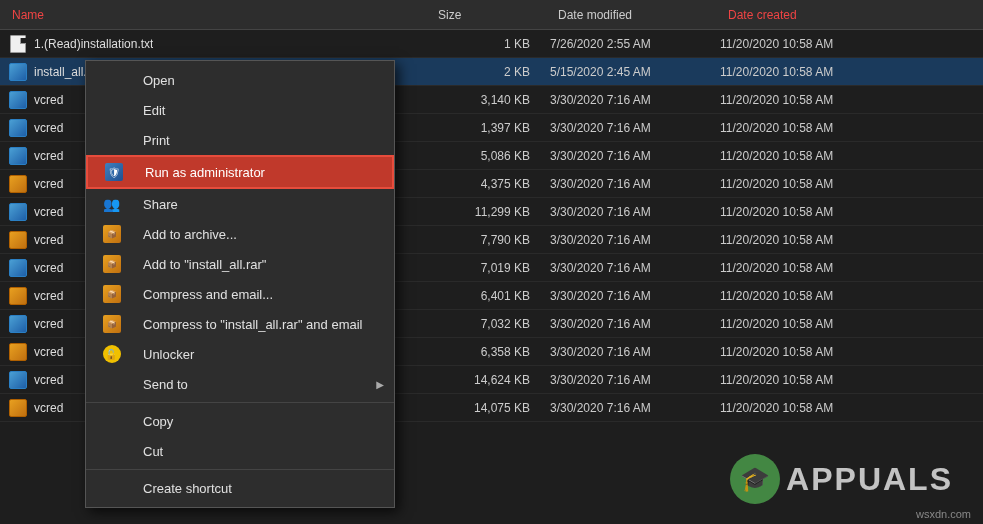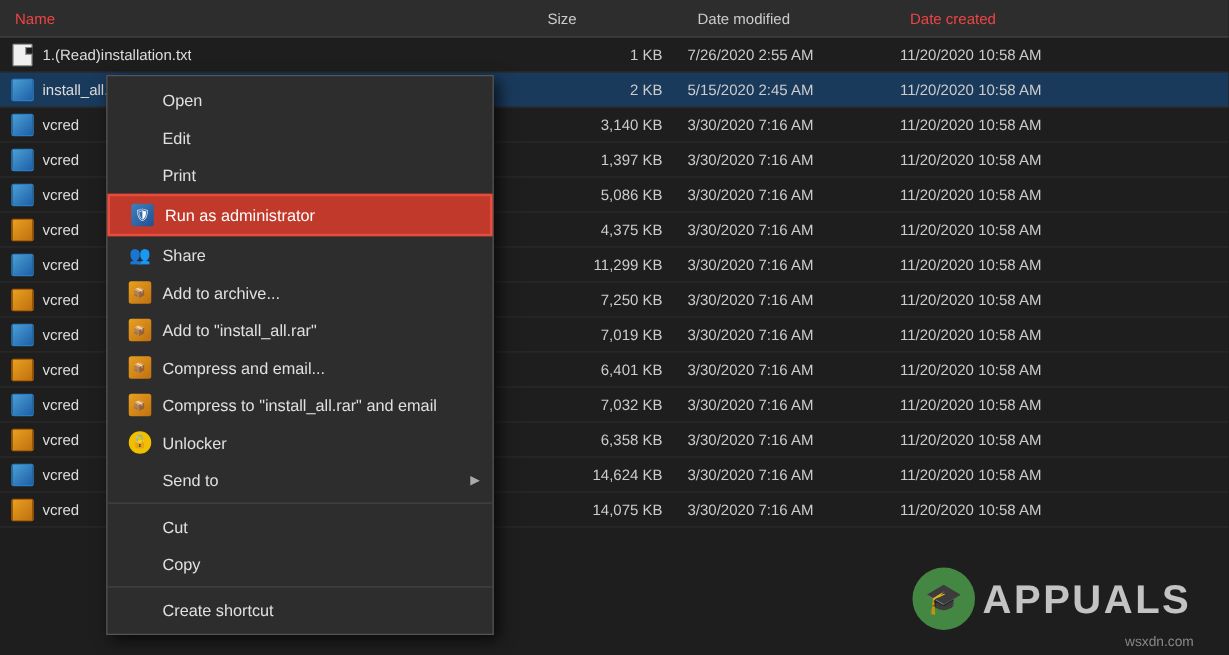--- a/index.html
+++ b/index.html
@@ -134,20 +134,21 @@
       margin-right: 8px;
       display: flex;
       align-items: center;
       justify-content: center;
       flex-shrink: 0;
     }
 
     .menu-item-label {
       font-size: 13px;
       color: #e0e0e0;
+      margin-left: 13px;
     }
 
     .menu-item.highlighted .menu-item-label { color: #fff; }
 
     .menu-separator {
       height: 1px;
       background: #444;
       margin: 3px 0;
     }
 
@@ -209,21 +210,21 @@
     .appuals-text {
       font-size: 32px;
       font-weight: bold;
       color: #e0e0e0;
       letter-spacing: 2px;
     }
 
     .watermark-wsxdn {
       position: absolute;
       bottom: 4px;
-      right: 28px;
+      right: 12px;
       font-size: 11px;
       color: #888;
     }
   </style>
 </head>
 <body>
 
 <div class="explorer-container">
 
   <div class="table-header">
@@ -311,21 +312,21 @@
     <div class="file-modified">3/30/2020 7:16 AM</div>
     <div class="file-created">11/20/2020 10:58 AM</div>
   </div>
       <div class="file-row">
     <div class="file-name-cell">
       <div class="file-icon">
             <div class="icon-rar"></div>
           </div>
       <span class="file-name-text">vcred</span>
     </div>
-    <div class="file-size">7,250 KB</div>
+    <div class="file-size">7,790 KB</div>
     <div class="file-modified">3/30/2020 7:16 AM</div>
     <div class="file-created">11/20/2020 10:58 AM</div>
   </div>
       <div class="file-row">
     <div class="file-name-cell">
       <div class="file-icon">
             <div class="icon-exe"></div>
           </div>
       <span class="file-name-text">vcred</span>
     </div>
@@ -456,26 +457,26 @@
 
   </div>
       <div class="menu-item">
     <div class="menu-item-icon"></div>
     <span class="menu-item-label">Send to</span>
     <span class="menu-item-arrow">▶</span>
   </div>
       <div class="menu-separator"></div>
       <div class="menu-item">
     <div class="menu-item-icon"></div>
+    <span class="menu-item-label">Copy</span>
+
+  </div>
+      <div class="menu-item">
+    <div class="menu-item-icon"></div>
     <span class="menu-item-label">Cut</span>
-
-  </div>
-      <div class="menu-item">
-    <div class="menu-item-icon"></div>
-    <span class="menu-item-label">Copy</span>
 
   </div>
       <div class="menu-separator"></div>
       <div class="menu-item">
     <div class="menu-item-icon"></div>
     <span class="menu-item-label">Create shortcut</span>
 
   </div>
     </div>
 

